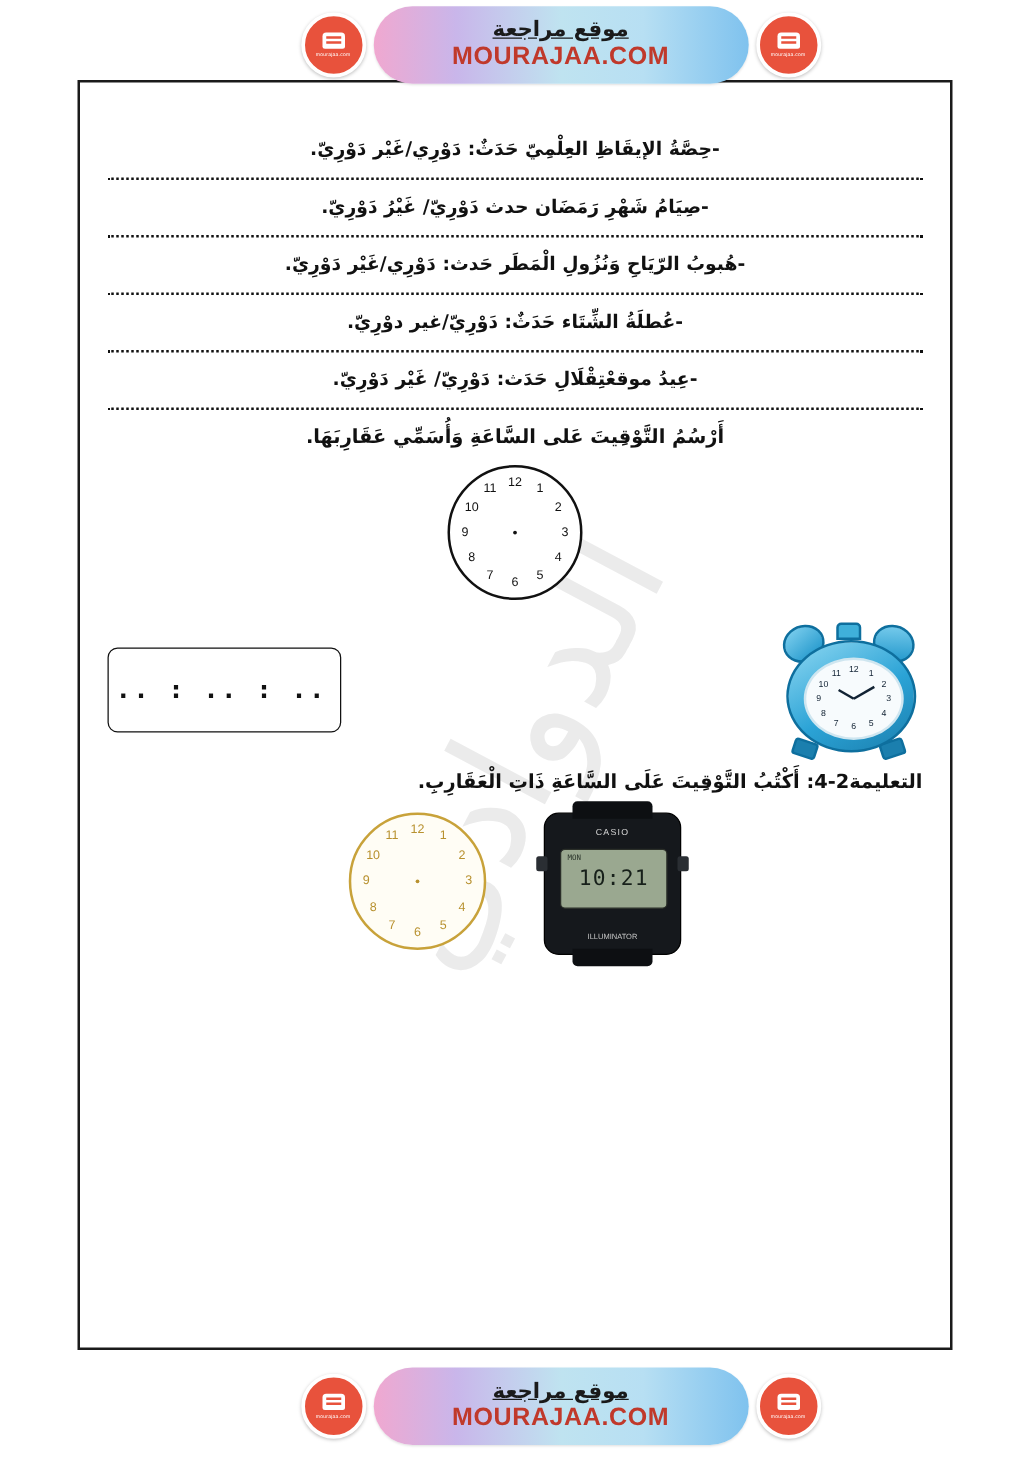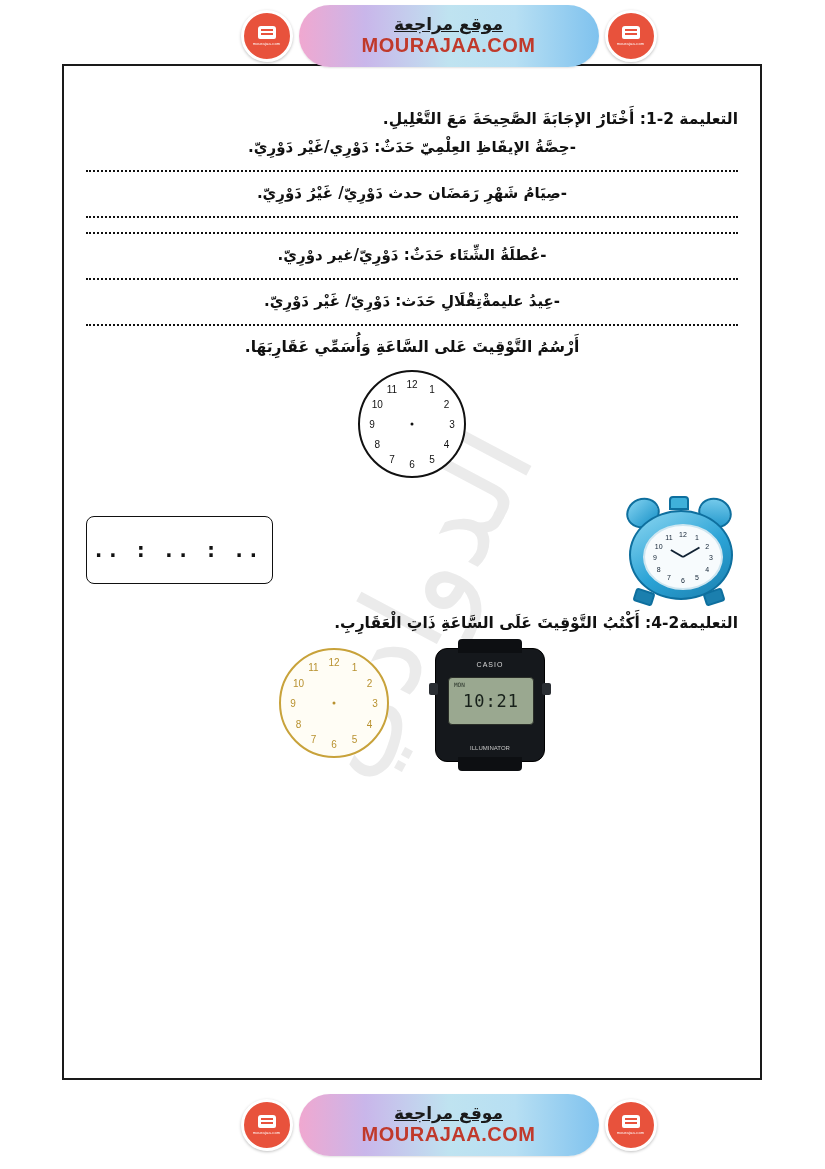--- a/index.html
+++ b/index.html
@@ -406,34 +406,34 @@
 
 <div class="watermark">
   <span>الدوادي</span>
 </div>
 
 <div class="sheet"></div>
 
 <div class="content">
 
 
-  <p class="instr">التعليمة 2-1: أَخْتَارُ الإجَابَةَ الصَّحِيحَةَ مَعَ التَّعْلِيلِ.</p>
 
   <p class="q-line">-حِصَّةُ الإيقَاظِ العِلْمِيّ حَدَثٌ: دَوْرِي/غَيْر دَوْرِيّ.</p>
   <div class="dotted"></div>
 
   <p class="q-line">-صِيَامُ شَهْرِ رَمَضَان حدث دَوْرِيّ/ غَيْرُ دَوْرِيّ.</p>
   <div class="dotted"></div>
 
+  <p class="q-line">-هُبوبُ الرّيَاحِ وَنُزُولِ الْمَطَر حَدث: دَوْرِي/غَيْر دَوْرِيّ.</p>
   <div class="dotted"></div>
 
   <p class="q-line">-عُطلَةُ الشِّتَاء حَدَثٌ: دَوْرِيّ/غير دوْرِيّ.</p>
   <div class="dotted"></div>
 
-  <p class="q-line">-عِيدُ عليمةْتِقْلَالِ حَدَث: دَوْرِيّ/ غَيْر دَوْرِيّ.</p>
+  <p class="q-line">-عِيدُ موقعْتِقْلَالِ حَدَث: دَوْرِيّ/ غَيْر دَوْرِيّ.</p>
   <div class="dotted"></div>
 
   <p class="instr center">أَرْسُمُ التَّوْقِيتَ عَلى السَّاعَةِ وَأُسَمِّي عَقَارِبَهَا.</p>
 
   <div class="clock-wrap">
     <div class="clock" id="clock1">
       <div class="center-dot"></div>
     <div class="num" style="left: 52px; top: 12px;">12</div>
         <div class="num" style="left: 72px; top: 17.359px;">1</div>
         <div class="num" style="left: 86.641px; top: 32px;">2</div>

